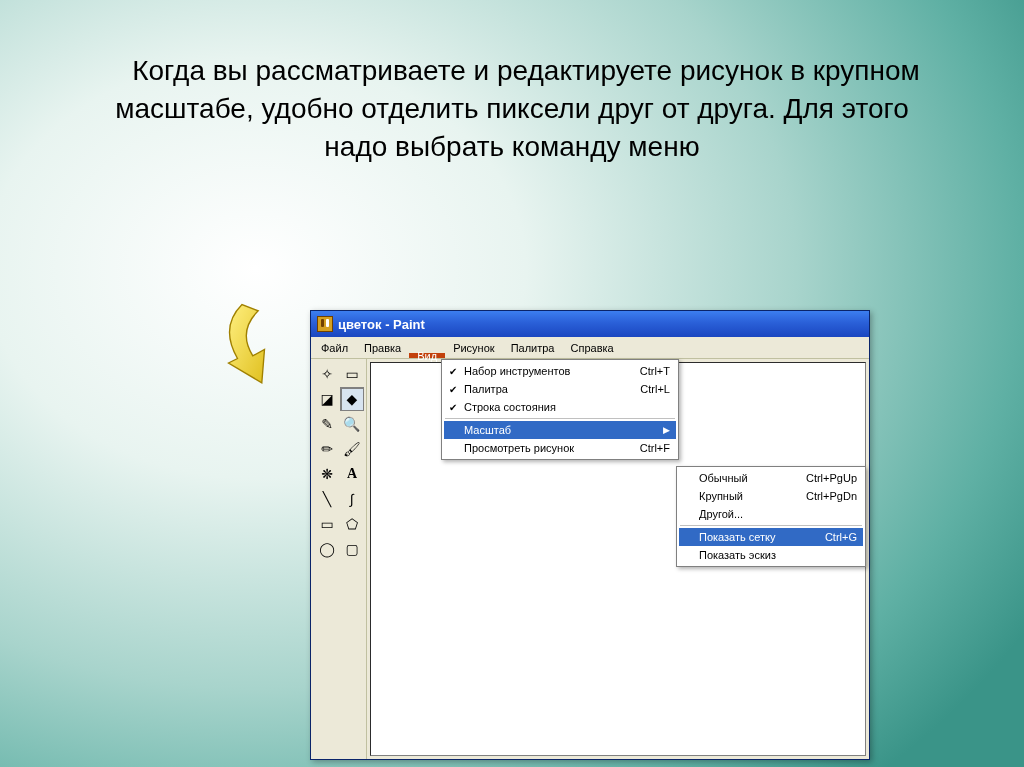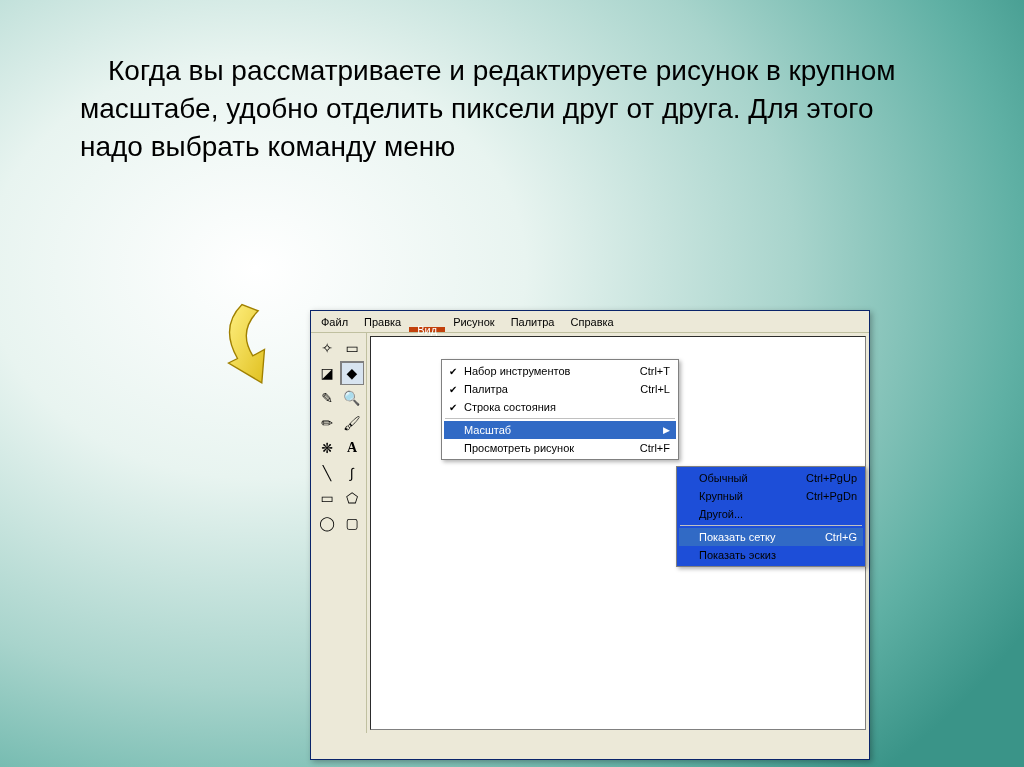--- a/index.html
+++ b/index.html
@@ -10,21 +10,21 @@
     position: relative;
     overflow: hidden;
   }
   .slide-text {
     position: absolute;
     top: 52px; left: 80px; right: 80px;
     font-size: 28px;
     line-height: 1.35;
     color: #000;
   }
-  .slide-text .para1 { text-indent: 28px; }
+  .slide-text .para1 { text-indent: 28px; text-align: center; }
   .slide-text .para2 { font-weight: bold; font-style: italic; margin-top: 2px; }
 
   .arrow {
     position: absolute;
     top: 300px; left: 215px;
     width: 90px; height: 90px;
   }
 
   .paint-window {
     position: absolute;
@@ -146,21 +146,21 @@
   .dd-item .shortcut { margin-left: auto; padding-left: 20px; }
   .dd-item .sub-arrow { margin-left: auto; font-size: 9px; }
   .dd-item.highlight { background: #316ac5; color: #fff; }
   .dd-item.disabled { color: #a0a0a0; }
   .dd-sep { height: 1px; background: #c0c0c0; margin: 2px 1px; }
 
   .submenu {
     position: absolute;
     top: 155px; left: 365px;
     width: 190px;
-    background: #1d4ed8;
+    background: #ffffff;
     border: 1px solid #808080;
     font-family: Tahoma, sans-serif;
     font-size: 11px;
     box-shadow: 2px 2px 4px rgba(0,0,0,0.3);
     padding: 2px;
   }
 </style>
 </head>
 <body>
 
@@ -172,20 +172,24 @@
   <defs>
     <linearGradient id="ag" x1="0" y1="0" x2="1" y2="1">
       <stop offset="0%" stop-color="#fff080"></stop>
       <stop offset="100%" stop-color="#e0c020"></stop>
     </linearGradient>
   </defs>
   <path d="M 30 5 Q 5 30 25 65 L 15 70 L 52 92 L 55 55 L 42 62 Q 25 35 48 12 Z" fill="url(#ag)" stroke="#a08000" stroke-width="1.5"></path>
 </svg>
 
 <div class="paint-window">
+  <div class="titlebar">
+    <span class="titlebar-icon"></span>
+    <span>цветок - Paint</span>
+  </div>
 
   <div class="menubar">
     <div class="menubar-item">Файл</div>
     <div class="menubar-item">Правка</div>
     <div class="menubar-item active">Вид</div>
     <div class="menubar-item">Рисунок</div>
     <div class="menubar-item">Палитра</div>
     <div class="menubar-item">Справка</div>
   </div>
 

